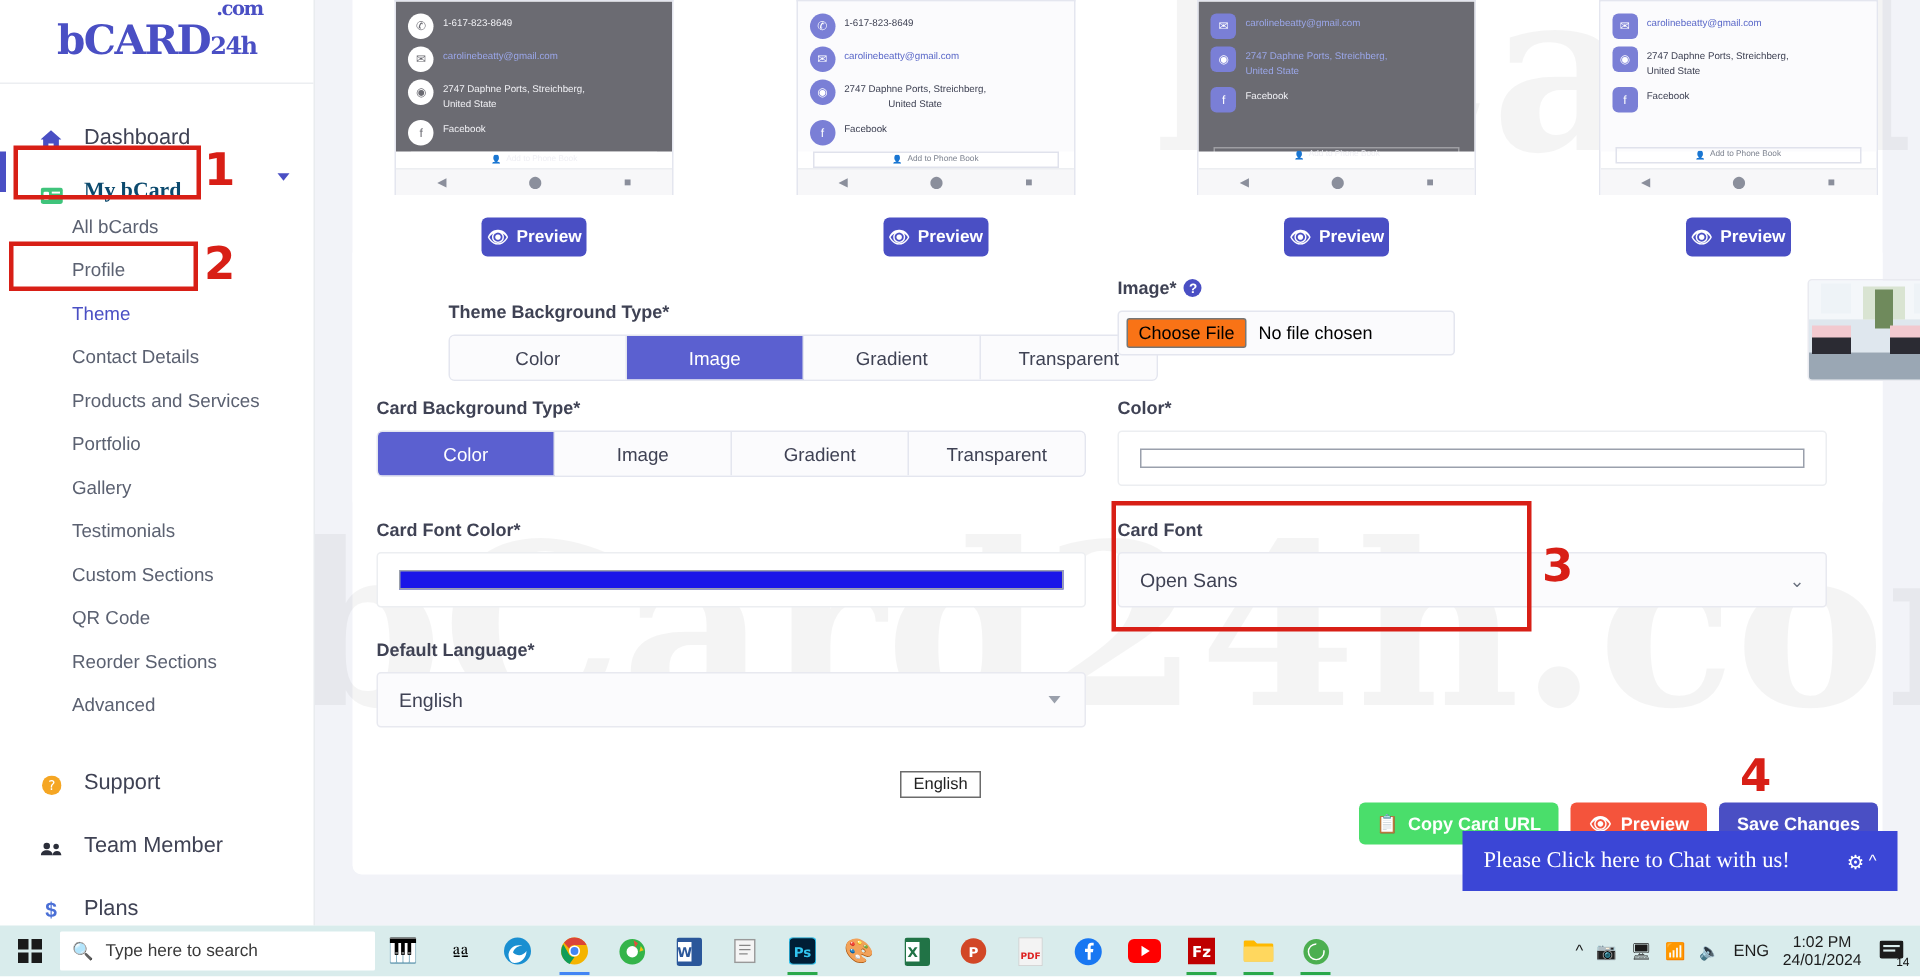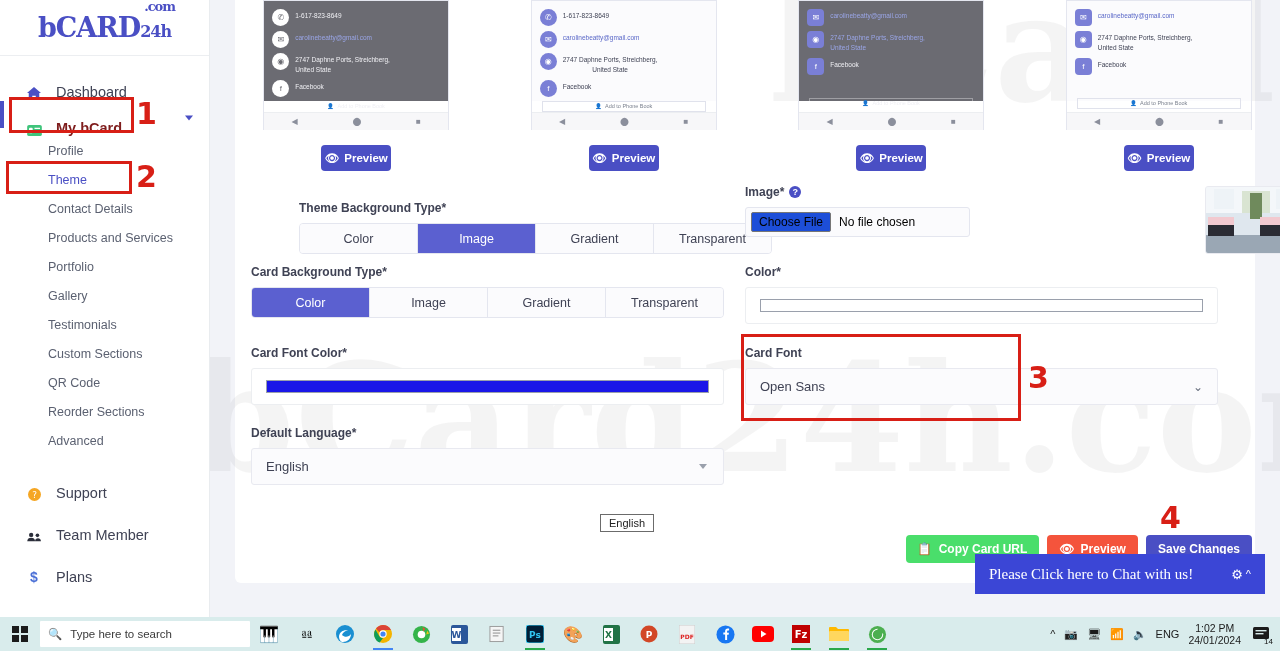--- a/index.html
+++ b/index.html
@@ -32,21 +32,21 @@
   .nav-top { padding-top:8px; }
   .nav-item {
     display:flex; align-items:flex-end; height:33px; padding-left:24px;
     font-size:13.5px; color:#3f4254; cursor:pointer; position:relative;
   }
   .nav-item.big { font-size:14.5px; height:36px; }
   .nav-ico {
     width:20px; display:inline-flex; align-items:center; justify-content:center;
     margin-right:12px; font-size:13px; flex:0 0 20px;
   }
-  .nav-item.active-main { color:#7f1d1d; font-weight:bold; }
+  .nav-item.active-main { color:#0c4a6e; font-weight:bold;font-family:Liberation Serif, serif; }
   .nav-sub {
     display:flex; align-items:center; height:29px; padding-left:48px;
     font-size:12.5px; color:#5b6171; cursor:pointer;
   }
   .nav-sub.current { color:#4a4fc4; }
   .caret-right {
     position:absolute; right:16px; top:50%; transform:translateY(-50%);
     width:0; height:0; border-left:4px solid transparent;
     border-right:4px solid transparent; border-top:5px solid #4a4fc4;
   }
@@ -153,21 +153,21 @@
   .colorbox {
     width:473px; height:37px; border:1px solid #eceef1; border-radius:3px;
     background:#ffffff; display:flex; align-items:center; padding:0 14px;
   }
   .colorswatch { width:100%; height:13px; border:1px solid #9aa0ac; }
   .filebox {
     width:225px; height:30px; border:1px solid #e4e6ef; border-radius:3px;
     background:#fbfbfd; display:flex; align-items:center; padding:0 5px; gap:8px;
   }
   .filebtn {
-    border:1px solid #767676; background:#1d4ed8; border-radius:2px;
+    border:1px solid #767676; background:#f97316; border-radius:2px;
     font-size:12px; color:#000; padding:2px 7px; cursor:pointer;text-align:center;
   }
   .fileno { font-size:12px; color:#000; }
   .thumb {
     position:absolute; left:460px; top:1px; width:100px; height:68px;
     border-radius:3px; overflow:hidden; border:1px solid #e9eaf0;
   }
   .sel-ctl {
     width:473px; height:37px; border:1px solid #e8e9f0; border-radius:3px;
     background:#fbfbfd; display:flex; align-items:center; padding:0 14px;
@@ -278,20 +278,23 @@
             <rect x="0" y="0" width="16" height="12" rx="2" fill="#3fc47b"></rect>
             <rect x="2" y="3" width="4" height="6" rx="1" fill="#fff"></rect>
             <rect x="8" y="3" width="6" height="1.4" fill="#fff"></rect>
             <rect x="8" y="6" width="6" height="1.4" fill="#fff"></rect>
           </svg>
       </span>
       <span>My bCard</span>
       <span class="caret-right"></span>
     </div>
 
+    <div class="nav-sub">
+      <span>All bCards</span>
+    </div>
     <div class="nav-sub">
       <span>Profile</span>
     </div>
     <div class="nav-sub current">
       <span>Theme</span>
     </div>
     <div class="nav-sub">
       <span>Contact Details</span>
     </div>
     <div class="nav-sub">

